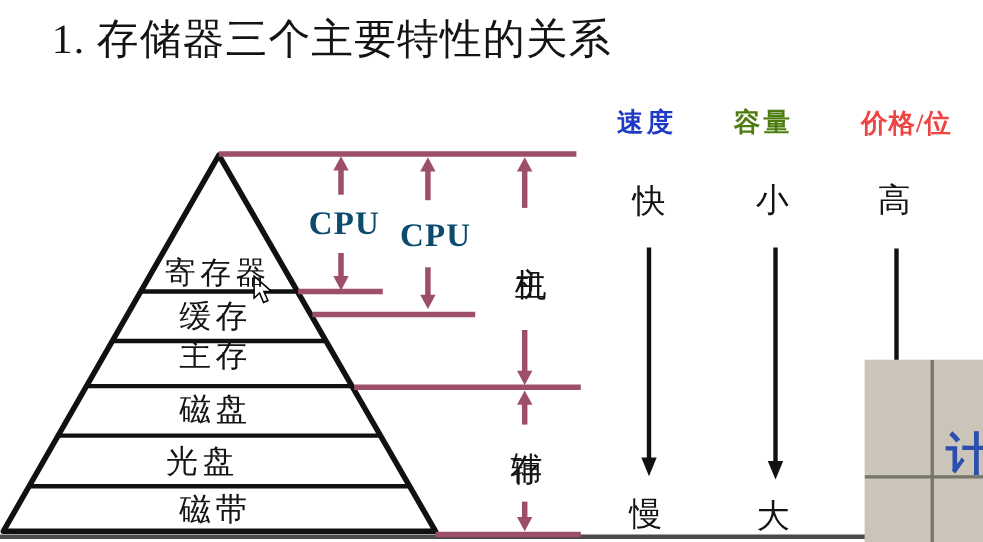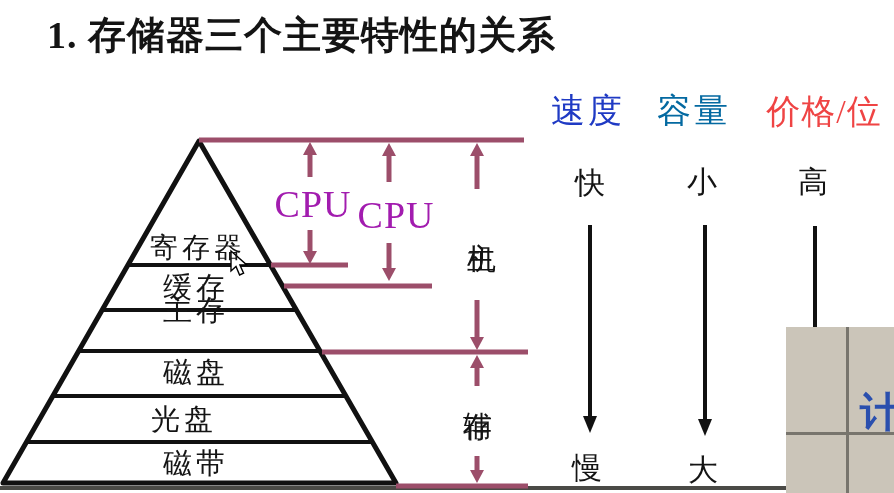--- a/index.html
+++ b/index.html
@@ -5,37 +5,37 @@
   html,body{margin:0;padding:0;}
   body{
     width:894px;height:493px;position:relative;overflow:hidden;
     background:#ffffff;
     font-family:"Liberation Serif","DejaVu Serif",serif;
     color:#111111;
   }
   .abs{position:absolute;}
   .center{transform:translate(-50%,-50%);white-space:nowrap;}
   #title{
-    left:47px;top:10px;font-size:38px;font-weight:bold;letter-spacing:1px;
+    left:47px;top:10px;font-size:38px;font-weight:normal;letter-spacing:1px;
     color:#141414;white-space:nowrap;z-index:2;
   }
   #diagram-svg{left:0;top:0;z-index:1;}
   .layer-label{
     font-size:29px;letter-spacing:4px;color:#141414;z-index:2;
   }
   .cpu-label{
-    font-size:38px;font-weight:normal;color:#a21caf;z-index:2;letter-spacing:1px;
+    font-size:30px;font-weight:bold;color:#0c4a6e;z-index:2;letter-spacing:1px;
   }
   .vertical-label{
     font-size:29px;color:#141414;z-index:2;
     writing-mode:vertical-rl;text-orientation:upright;letter-spacing:2px;
     transform:translate(-50%,0);white-space:nowrap;
   }
   .col-header{
-    font-size:34px;font-weight:normal;letter-spacing:3px;z-index:2;
+    font-size:24px;font-weight:bold;letter-spacing:3px;z-index:2;
   }
   .col-value{
     font-size:30px;color:#141414;z-index:2;letter-spacing:0;
   }
   #video-overlay{
     left:786px;top:327px;width:108px;height:166px;z-index:3;overflow:hidden;
   }
   #overlay-vline{position:absolute;left:60px;top:0;width:3px;height:166px;}
   #overlay-hline{position:absolute;left:0;top:105px;width:108px;height:3px;}
   #overlay-text{
@@ -114,33 +114,33 @@
     <g>
       <line x1="815" y1="226" x2="815" y2="340" stroke-width="4"></line>
     </g>
   </g>
 
   <path d="M231,251 l0,20 l5,-4.6 l3.6,8.6 l4,-1.8 l-3.7,-8.2 l6.6,-0.3 z" fill="#ffffff" stroke="#000000" stroke-width="1.4"></path>
 </svg>
 
 <div class="abs center layer-label" style="left:198px;top:248px;font-size:28px;text-align:center;">寄存器</div>
 <div class="abs center layer-label" style="left:196px;top:288px;">缓存</div>
-<div class="abs center layer-label" style="left:196px;top:311px;">主存</div>
+<div class="abs center layer-label" style="left:196px;top:324px;">主存</div>
 <div class="abs center layer-label" style="left:196px;top:373px;">磁盘</div>
 <div class="abs center layer-label" style="left:184px;top:420px;">光盘</div>
 <div class="abs center layer-label" style="left:196px;top:464px;text-align:center;">磁带</div>
 
 <div class="abs center cpu-label" style="left:313px;top:204px;">CPU</div>
 <div class="abs center cpu-label" style="left:396px;top:215px;">CPU</div>
 
 <div class="abs vertical-label" style="left:482px;top:219px;">主机</div>
 <div class="abs vertical-label" style="left:478px;top:388px;">辅存</div>
 
 <div class="abs center col-header" style="left:588px;top:111px;color:#1f3ac4;">速度</div>
-<div class="abs center col-header" style="left:694px;top:111px;color:#0369a1;">容量</div>
+<div class="abs center col-header" style="left:694px;top:111px;color:#4d7c0f;">容量</div>
 <div class="abs center col-header" style="left:824px;top:112px;color:#ef4444;letter-spacing:1px;">价格/位</div>
 
 <div class="abs center col-value" style="left:590px;top:183px;">快</div>
 <div class="abs center col-value" style="left:702px;top:182px;">小</div>
 <div class="abs center col-value" style="left:813px;top:182px;">高</div>
 
 <div class="abs center col-value" style="left:587px;top:468px;">慢</div>
 <div class="abs center col-value" style="left:703px;top:470px;">大</div>
 
 <div id="video-overlay" class="abs" style="background:#cbc5b9;">

